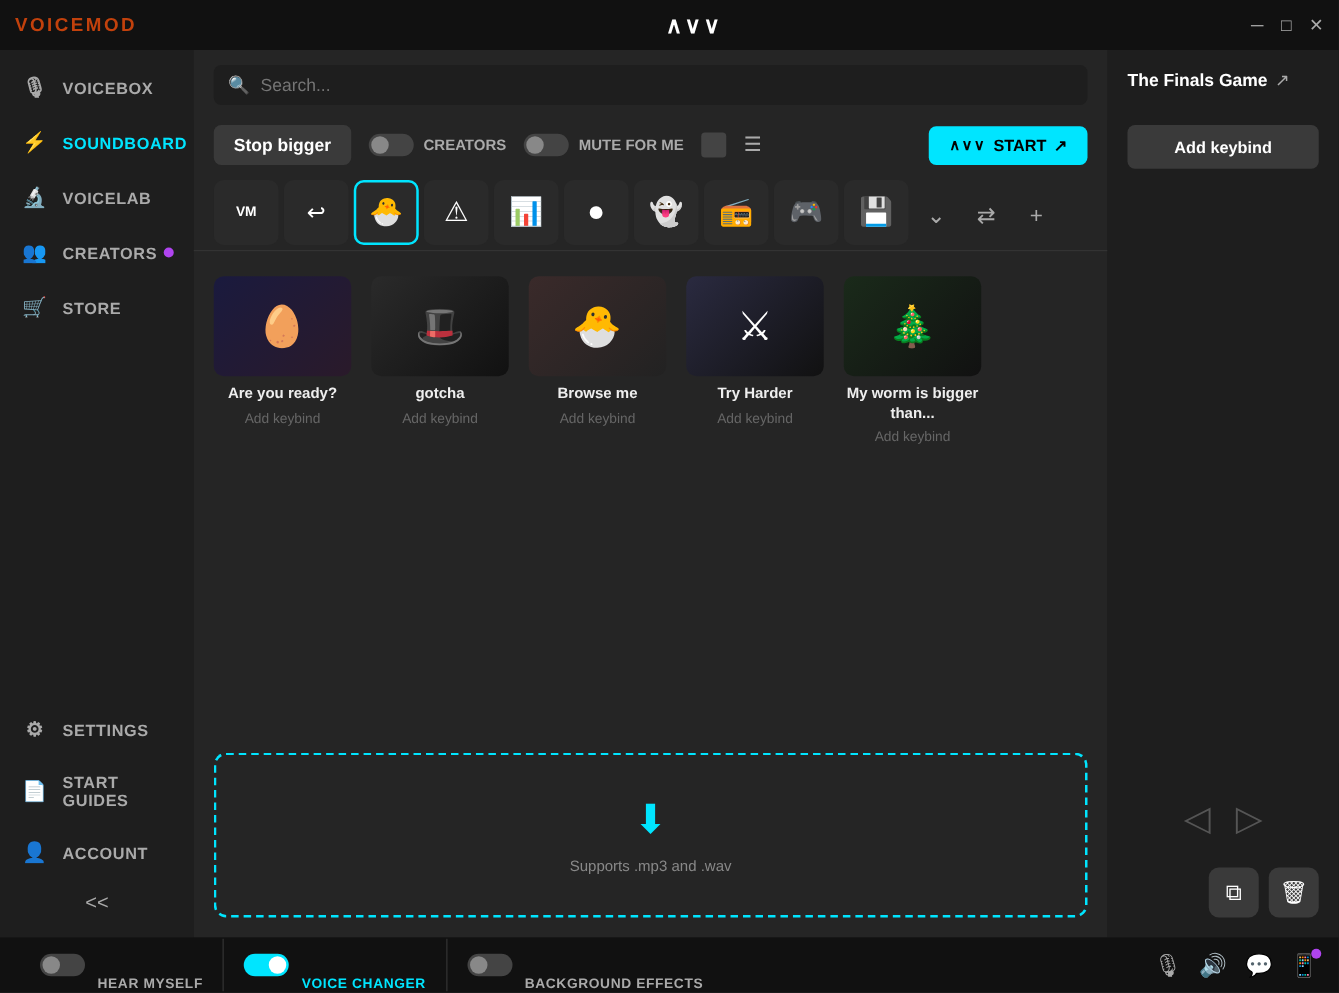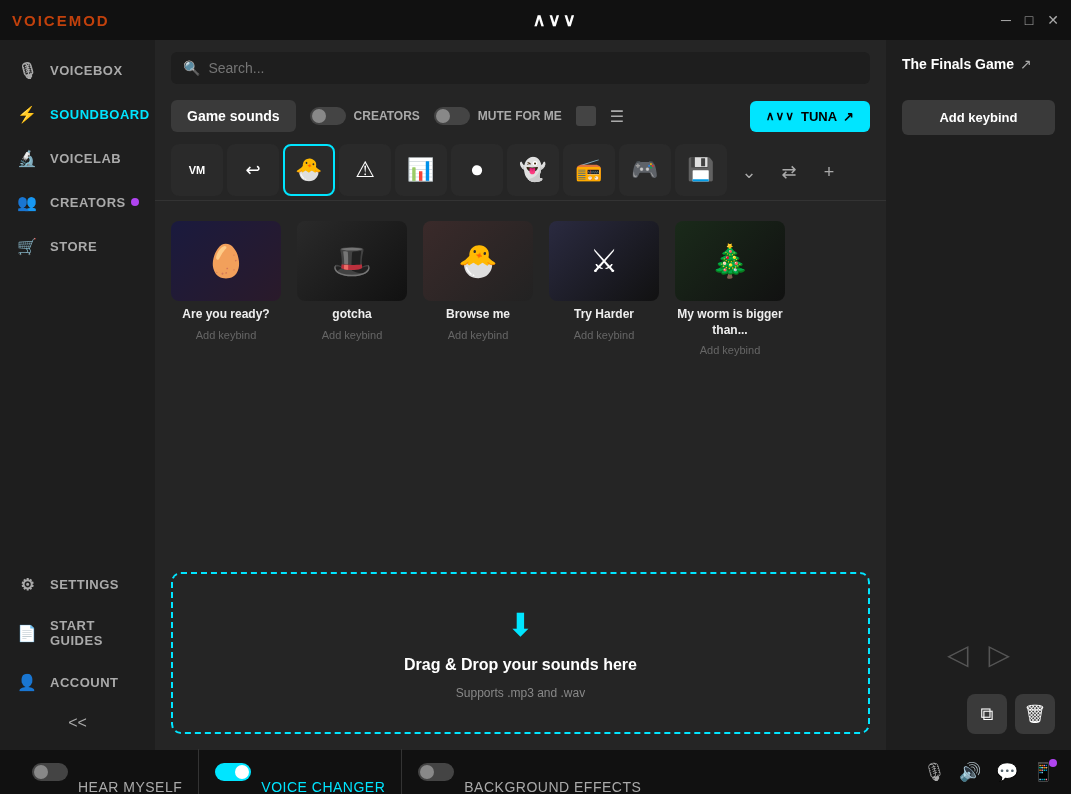--- a/index.html
+++ b/index.html
@@ -360,22 +360,22 @@
       position: relative;
     }
     .bottom-toggle-group {
       display: flex;
       align-items: center;
       gap: 10px;
       padding: 0 16px;
       border-right: 1px solid #333;
     }
     .bottom-label {
-      font-size: 14px;
-      font-weight: 400;
+      font-size: 11px;
+      font-weight: 700;
       color: #aaa;
       letter-spacing: 0.5px;
       margin-top: 30px;
     }
     .bottom-toggle {
       width: 36px; height: 18px;
       background: #444;
       border-radius: 9px;
       position: relative;
       cursor: pointer;
@@ -467,42 +467,42 @@
   <div class="main-content">
 
     <div class="toolbar">
       <div class="search-box">
         <span class="search-icon">🔍</span>
         <input class="search-input" type="text" placeholder="Search..." style="">
       </div>
     </div>
 
     <div class="controls-bar">
-      <button class="stop-sounds-btn">Game sounds</button>
+      <button class="stop-sounds-btn">Stop bigger</button>
 
       <div class="toggle-group">
         <div class="toggle">
           <div class="knob"></div>
         </div>
         <span>CREATORS</span>
       </div>
 
       <div class="toggle-group">
         <div class="toggle">
           <div class="knob"></div>
         </div>
         <span>MUTE FOR ME</span>
       </div>
 
       <div class="square-toggle"></div>
       <span class="list-icon">☰</span>
 
       <button class="tuna-btn">
         <span style="font-weight:900;font-size:12px;letter-spacing:1px;">∧∨∨</span>
-        <span>TUNA</span>
+        <span>START</span>
         <span>↗</span>
       </button>
     </div>
 
     <div class="category-tabs">
       <div class="category-tab" style="font-size:11px;font-weight:900;background:#2a2a2a;">VM</div>
       <div class="category-tab" style="font-size:18px;background:#2a2a2a;">↩</div>
       <div class="category-tab active" style="font-size:22px;background:#2a2a2a;">🐣</div>
       <div class="category-tab" style="font-size:22px;background:#2a2a2a;">⚠</div>
       <div class="category-tab" style="font-size:22px;background:#2a2a2a;">📊</div>
@@ -549,21 +549,20 @@
         <div class="sound-thumb" style="background:linear-gradient(135deg,#1a2a1a,#111);">
           <span style="font-size:32px;">🎄</span>
         </div>
         <span class="sound-name">My worm is bigger than...</span>
         <span class="sound-keybind">Add keybind</span>
       </div>
     </div>
 
     <div class="drop-zone">
       <span class="drop-icon">⬇</span>
-      <span class="drop-title">Drag &amp; Drop your sounds here</span>
       <span class="drop-sub">Supports .mp3 and .wav</span>
     </div>
 
   </div>
 
   <div class="right-panel">
     <div class="right-panel-game">
       <span class="right-panel-game-title">The Finals Game</span>
       <span class="right-panel-game-link">↗</span>
     </div>

